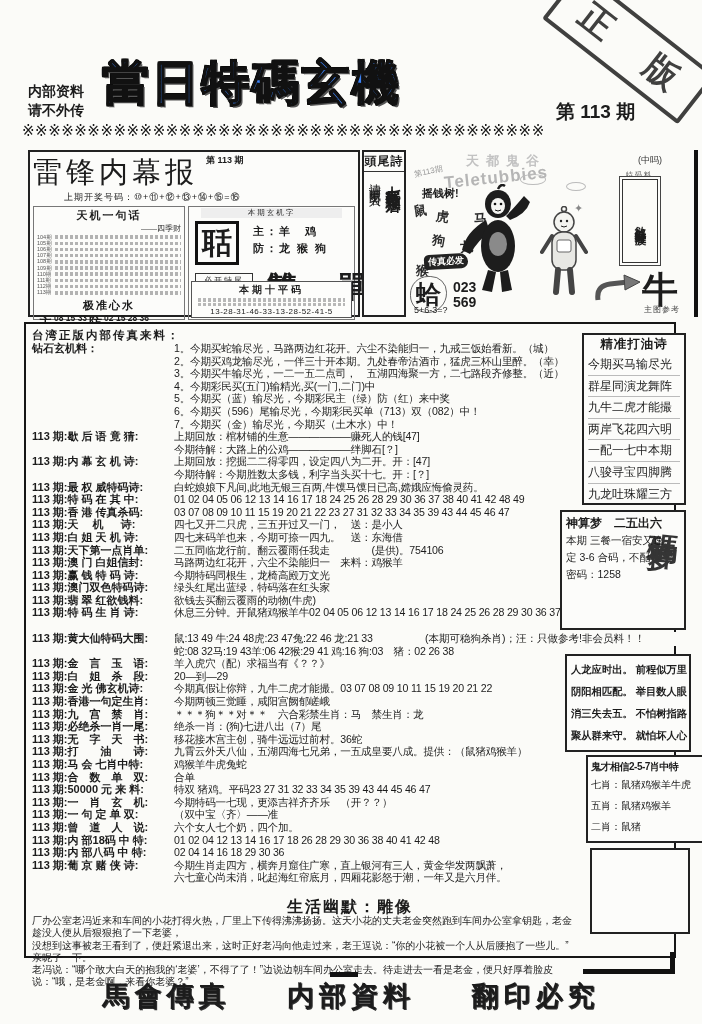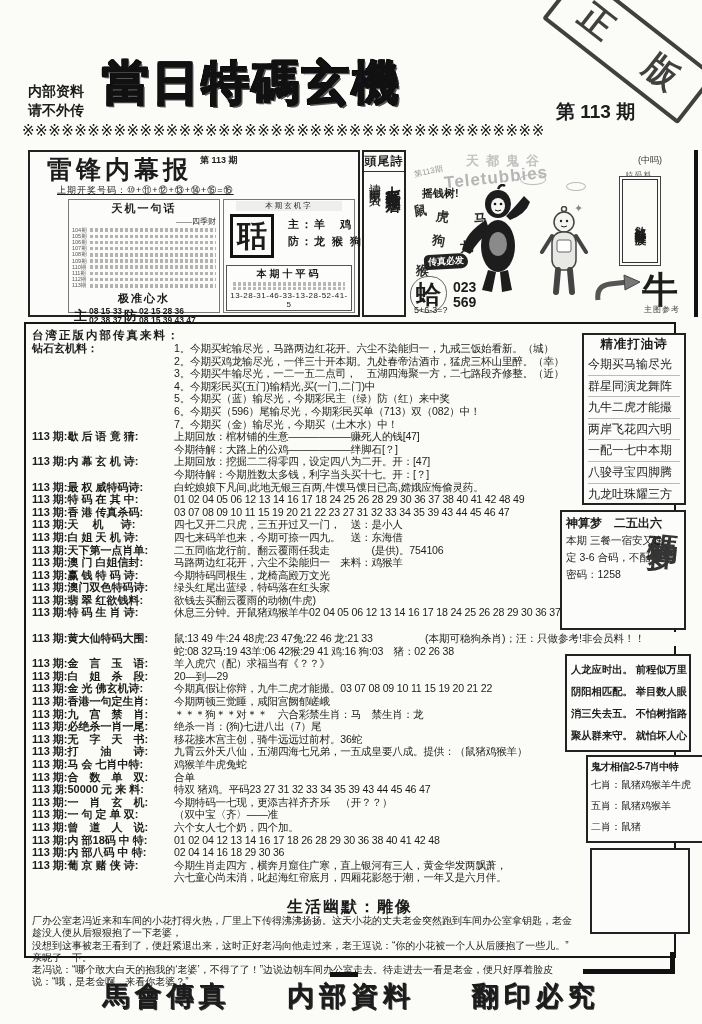--- a/index.html
+++ b/index.html
@@ -6,39 +6,39 @@
   body{
     width:702px;height:1024px;position:relative;overflow:hidden;
     background:#fbfbf8;color:#1c1c1c;
     font-family:"Liberation Sans","DejaVu Sans",sans-serif;
   }
   [data-name]{box-sizing:border-box;}
   
   .confidential{position:absolute;left:28px;top:82px;font-size:14px;font-weight:bold;line-height:19px;}
   .main-title{
     position:absolute;left:102px;top:52px;font-size:47px;font-weight:bold;letter-spacing:3px;
-    color:#0f172a;-webkit-text-stroke:1.6px #111;
+    color:#3b82f6;-webkit-text-stroke:1.6px #111;
     text-shadow:2px 2px 0 #555,1px 0 #000,-1px 0 #000,0 1px #000,0 -1px #000,1px 1px #000,-1px -1px #000,1px -1px #000,-1px 1px #000;
     white-space:nowrap;
     font-family:Liberation Mono, monospace;
   }
   .issue-no{position:absolute;left:556px;top:99px;font-size:19px;font-weight:bold;}
   .stamp{
     position:absolute;left:543px;top:16px;width:172px;height:62px;border:4px solid #2c2c2c;border-radius:3px;
     transform:rotate(38deg);display:flex;align-items:center;justify-content:space-around;
     font-size:34px;font-weight:bold;color:#2c2c2c;opacity:.9;
   }
   .star-divider{position:absolute;left:22px;top:122px;width:658px;font-size:15px;letter-spacing:.5px;white-space:nowrap;overflow:hidden;}
   
   .leifeng{position:absolute;left:28px;top:150px;width:332px;height:167px;border:2px solid #222;background:#fcfcfa;padding:1px 3px;font-size:9px;}
   .lf-head{display:flex;align-items:flex-start;}
-  .lf-title{font-size:25px;font-weight:bold;letter-spacing:4px;margin-left:14px;white-space:nowrap;}
+  .lf-title{font-size:29px;font-weight:normal;letter-spacing:4px;white-space:nowrap;}
   .lf-issue{font-size:9px;font-weight:bold;margin-left:8px;line-height:10px;margin-top:2px;}
-  .lf-draw{font-size:9px;margin-left:24px;margin-top:-2px;letter-spacing:1px;text-decoration:underline;}
-  .lf-body{display:flex;margin-top:2px;height:114px;margin-left:35px;}
+  .lf-draw{font-size:9px;margin-left:31px;margin-top:-2px;letter-spacing:1px;}
+  .lf-body{display:flex;margin-top:2px;height:114px;}
   .lf-left{width:152px;border:1px solid #777;margin-right:3px;padding:1px 3px;}
   .lf-right{flex:1;border:1px solid #777;padding:1px 12px;position:relative;}
   .tj-title{font-size:11px;font-weight:bold;text-align:center;letter-spacing:2px;}
   .tj-byline{font-size:8px;text-align:right;color:#333;}
   .tj-row{display:flex;align-items:center;height:6.2px;}
   .tj-row .p{font-size:5.5px;color:#555;width:18px;flex:0 0 18px;}
   .tj-row .bar{flex:1;height:3.5px;background:repeating-linear-gradient(90deg,#9a9a9a 0 3px,transparent 3px 5px);opacity:.75;}
   .xs-title{font-size:11px;font-weight:bold;text-align:center;letter-spacing:2px;margin-top:2px;}
   .xs-nums{display:flex;font-size:8.5px;font-weight:bold;margin-top:1px;}
   .xs-nums b{font-size:13px;margin:0 2px;}

